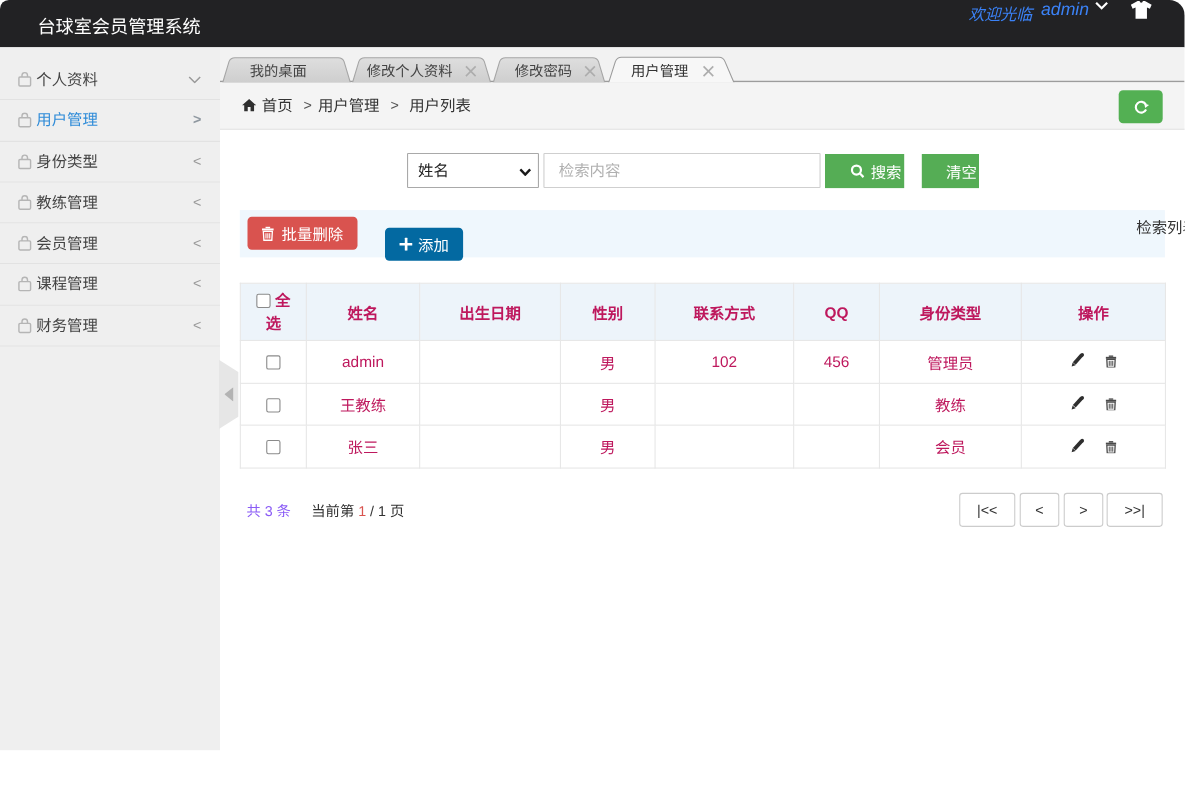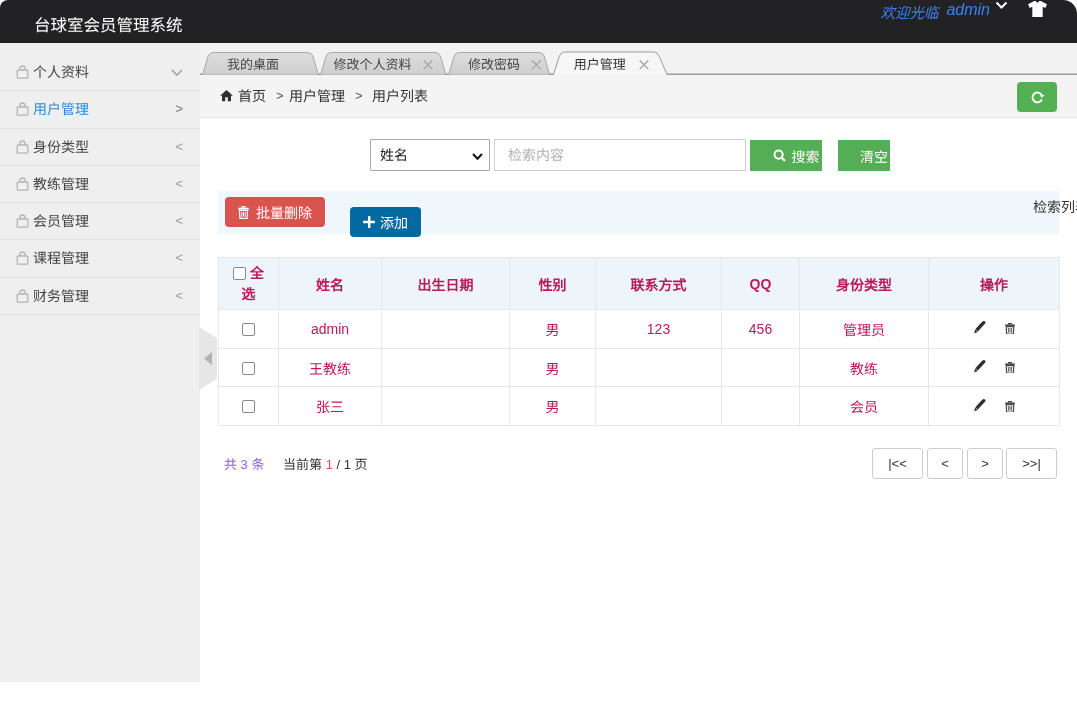--- a/index.html
+++ b/index.html
@@ -228,21 +228,21 @@
           <th>联系方式</th>
           <th>QQ</th>
           <th>身份类型</th>
           <th>操作</th>
     </tr>
     <tr>
       <td><span class="cb"></span></td>
       <td>admin</td>
           <td></td>
           <td>男</td>
-          <td>123</td>
+          <td>102</td>
           <td>456</td>
           <td>管理员</td>
       <td><svg width="13" height="14" viewBox="0 0 13 14" style="margin-right:19px">
               <line x1="3.6" y1="10.4" x2="10.4" y2="2.8" stroke="#2e2e2e" stroke-width="3.4"></line>
               <circle cx="10.8" cy="2.6" r="1.7" fill="#2e2e2e"></circle>
               <polygon points="1.2,13.2 2.1,9.6 4.8,12.1" fill="#2e2e2e"></polygon>
             </svg><svg width="10" height="11" viewBox="0 0 10 11">
               <rect x="0.2" y="1.4" width="9.6" height="1.7" fill="#4a4a4a"></rect>
               <rect x="3" y="0" width="4" height="1.4" fill="#4a4a4a"></rect>
               <path d="M1.2 3.6 H8.8 L8.4 11 H1.6 Z" fill="none" stroke="#4a4a4a" stroke-width="1.2"></path>

